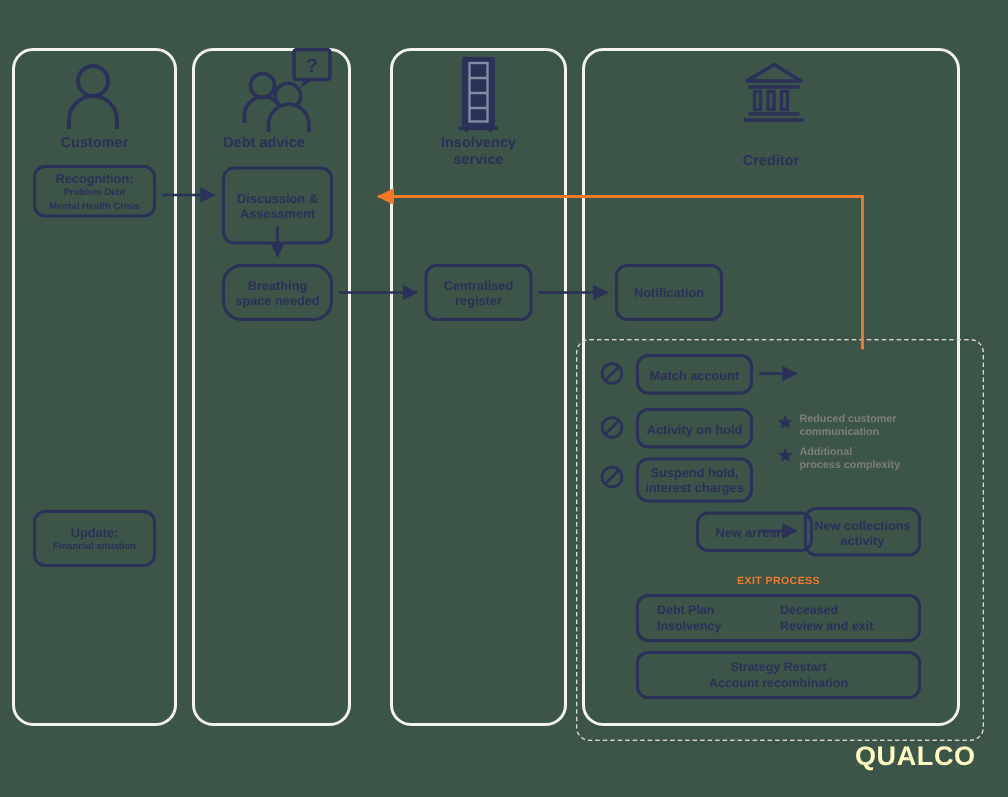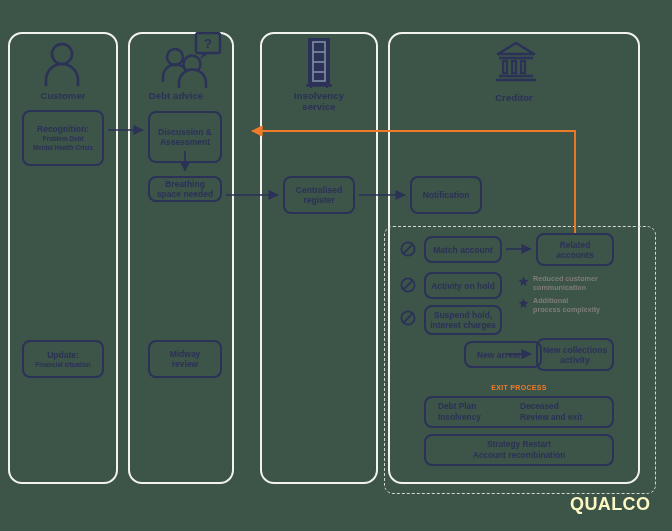--- a/index.html
+++ b/index.html
@@ -160,47 +160,43 @@
     <line x1="4" y1="36" x2="38" y2="36" stroke="#2b3157" stroke-width="2.4"></line>
     <line x1="1" y1="40" x2="41" y2="40" stroke="#2b3157" stroke-width="2.4"></line>
   </svg>
 
   <div class="lane-head" style="left:8px; top:90px; width:110px;">Customer</div>
   <div class="lane-head" style="left:128px; top:90px; width:96px;text-align:center;">Debt advice</div>
   <div class="lane-head" style="left:260px; top:90px; width:118px;">
     <div>Insolvency</div>
     <div>service</div>
   </div>
-  <div class="lane-head" style="left:388px; top:92px; width:252px;">Creditor</div>
-
-  <div class="node" style="left:22px; top:110px; width:82px; height:56px;">
+  <div class="lane-head" style="left:388px; top:102px; width:252px;">Creditor</div>
+
+  <div class="node" style="left:22px; top:110px; width:82px; height:35px;">
     <div>Recognition:</div>
     <div class="sub">Problem Debt</div>
     <div class="sub">Mental Health Crisis</div>
   </div>
 
   <div class="node" style="left:22px; top:340px; width:82px; height:38px;">
     <div>Update:</div>
     <div class="sub">Financial situation</div>
   </div>
 
   <div class="node" style="left:148px; top:111px; width:74px; height:52px;">
     <div>Discussion &amp;</div>
     <div>Assessment</div>
   </div>
 
-  <div class="node" style="left:148px; top:176px; width:74px; height:26px;">
+  <div class="node" style="left:148px; top:176px; width:74px; height:38px;border-radius:13px;">
     <div>Breathing</div>
     <div>space needed</div>
   </div>
 
-  <div class="node" style="left:148px; top:340px; width:74px; height:38px;">
-    <div>Midway</div>
-    <div>review</div>
-  </div>
 
   <div class="node" style="left:283px; top:176px; width:72px; height:38px;">
     <div>Centralised</div>
     <div>register</div>
   </div>
 
   <div class="node" style="left:410px; top:176px; width:72px; height:38px;">
     <div>Notification</div>
   </div>
 
@@ -214,24 +210,20 @@
     <circle cx="8" cy="8" r="6.6" fill="none" stroke="#2b3157" stroke-width="1.8"></circle>
     <line x1="3.4" y1="12.6" x2="12.6" y2="3.4" stroke="#2b3157" stroke-width="1.8"></line>
   </svg>
   <svg class="ban-icon" style="left:400px; top:310px;" width="16" height="16" viewBox="0 0 16 16">
     <circle cx="8" cy="8" r="6.6" fill="none" stroke="#2b3157" stroke-width="1.8"></circle>
     <line x1="3.4" y1="12.6" x2="12.6" y2="3.4" stroke="#2b3157" stroke-width="1.8"></line>
   </svg>
 
   <div class="node" style="left:424px; top:236px; width:78px; height:27px;">
     <div>Match account</div>
-  </div>
-  <div class="node" style="left:536px; top:233px; width:78px; height:33px;">
-    <div>Related</div>
-    <div>accounts</div>
   </div>
 
   <div class="node" style="left:424px; top:272px; width:78px; height:27px;align-items:center;">
     <div>Activity on hold</div>
   </div>
 
   <div class="node" style="left:424px; top:305px; width:78px; height:30px;">
     <div>Suspend hold,</div>
     <div>interest charges</div>
   </div>

